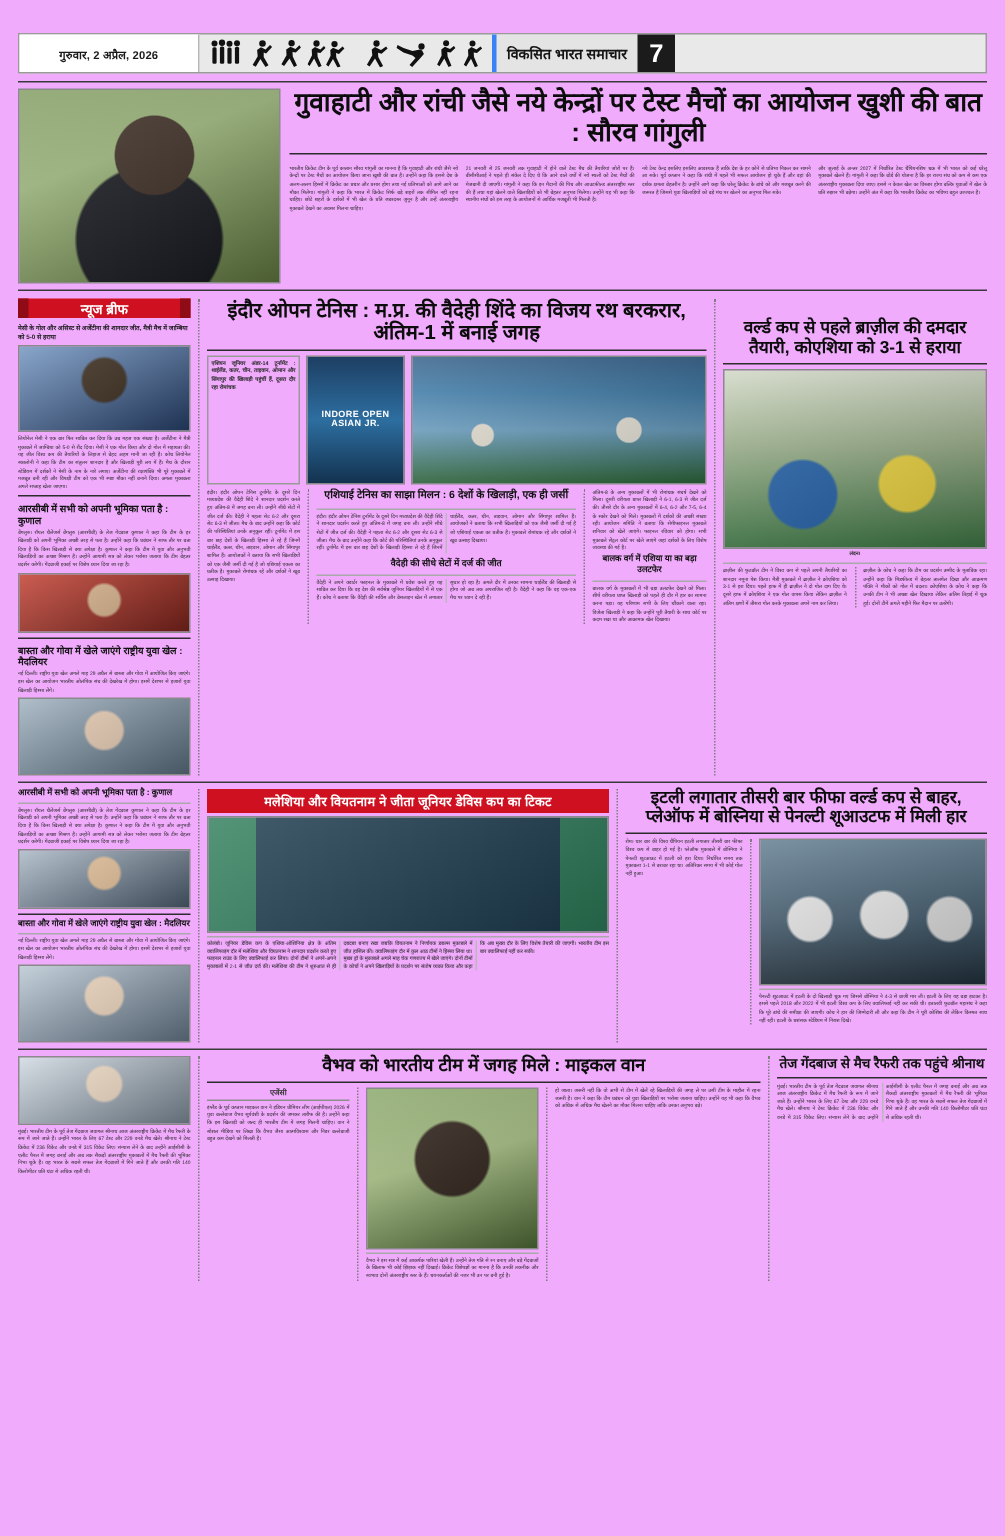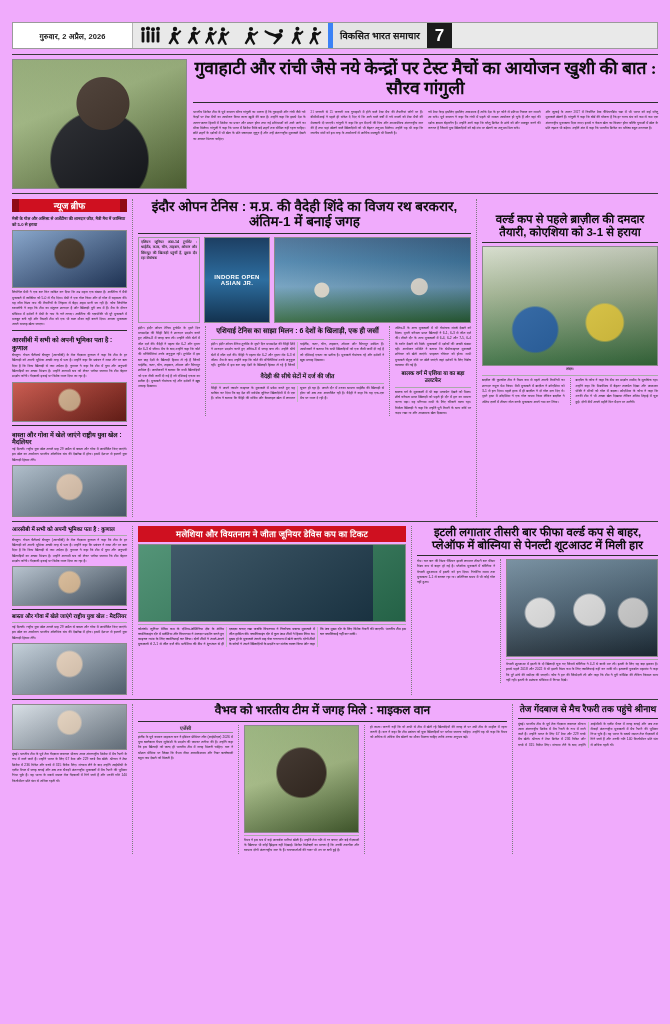--- a/index.html
+++ b/index.html
@@ -35,21 +35,21 @@
   .md-icons { display:flex; align-items:center; gap:4px; padding:0 6px; }
   .md-icons svg { display:block; }
   .md-title {
     background:#fff; border-left:1px solid #b5b5b5; border-right:1px solid #b5b5b5;
     flex: 1 1 auto; display:flex; align-items:center; justify-content:center;
     font-size: 14px; font-weight: 800; color:#111; letter-spacing:.5px;
   }
   .md-brand {
     background:#e4e4e4; display:flex; align-items:center; padding:0 7px;
     font-size: 9.5px; font-weight: 800; color:#141414;
-    border-left:5px solid #3b82f6;
+    border-left:3px solid #3b82f6;
   }
   .md-pageno {
     width: 25px; background:#1b1b1b; color:#fff;
     display:flex; align-items:center; justify-content:center;
     font-size: 17px; font-weight: 800;
   }
 
   
   .rule { height:1px; background:#3a3a3a; }
   .vdots { width:1px; border-left:1px dotted #7d7d7d; }
@@ -69,21 +69,21 @@
               hyphens:auto; word-spacing:.2px; }
   .cap { font-size:3.4px; line-height:1.5; color:#222; text-align:justify; }
 
   .photo { background:#b9c4ae; position:relative; overflow:hidden; }
   .photo::after {
     content:""; position:absolute; inset:0;
     background: linear-gradient(145deg, rgba(255,255,255,.18), rgba(0,0,0,.22));
   }
 
   
-  .lead { display:flex; gap:6px;font-family:Liberation Serif, serif; }
+  .lead { display:flex; gap:6px; }
   .lead-photo { width:175px; height:130px; border:1px solid #8a8a8a;
     background:
       radial-gradient(circle at 52% 34%, #3a2a20 0 26px, rgba(58,42,32,0) 27px),
       radial-gradient(circle at 50% 78%, #14161c 0 48px, rgba(20,22,28,0) 50px),
       linear-gradient(160deg,#7f9a5e 0%, #9db77a 35%, #60773f 100%);
   }
   .lead-right { flex:1; display:flex; flex-direction:column; }
   .lead-hl { font-size: 17.5px; }
   .lead-cols { display:flex; gap:5px; margin-top:4px; flex:1; }
   .lead-cols > div { flex:1; }
@@ -356,21 +356,21 @@
       <div class="greenband photo" style="margin-top:2px;"></div>
       <div class="hr-light"></div>
       <div class="three-col">
         <div class="cap">कोलंबो। जूनियर डेविस कप के एशिया-ओशिनिया क्षेत्र के अंतिम क्वालिफाइंग दौर में मलेशिया और वियतनाम ने शानदार प्रदर्शन करते हुए फाइनल राउंड के लिए क्वालिफाई कर लिया। दोनों टीमों ने अपने-अपने मुकाबलों में 2-1 से जीत दर्ज की। मलेशिया की टीम ने शुरुआत से ही दबदबा बनाए रखा जबकि वियतनाम ने निर्णायक डबल्स मुकाबले में जीत हासिल की। क्वालिफाइंग दौर में कुल आठ टीमों ने हिस्सा लिया था। मुख्य ड्रॉ के मुकाबले अगले माह चेक गणराज्य में खेले जाएंगे। दोनों टीमों के कोचों ने अपने खिलाड़ियों के प्रदर्शन पर संतोष व्यक्त किया और कहा कि अब मुख्य दौर के लिए विशेष तैयारी की जाएगी। भारतीय टीम इस बार क्वालिफाई नहीं कर सकी।</div>
       </div>
     </div>
 
     <div class="vdots"></div>
 
     <div style="flex:1;">
-      <div class="hl" style="font-size:11.5px;">इटली लगातार तीसरी बार फीफा वर्ल्ड कप से बाहर, प्लेऑफ में बोस्निया से पेनल्टी शूटआउट में मिली हार</div>
+      <div class="hl" style="font-size:11.5px;">इटली लगातार तीसरी बार फीफा वर्ल्ड कप से बाहर, प्लेऑफ में बोस्निया से पेनल्टी शूआउटफ में मिली हार</div>
       <div class="hr-dark"></div>
       <div style="display:flex;gap:5px;">
         <div style="width:78px;">
           <div class="bodytext">रोम। चार बार की विश्व चैंपियन इटली लगातार तीसरी बार फीफा विश्व कप से बाहर हो गई है। प्लेऑफ मुकाबले में बोस्निया ने पेनल्टी शूटआउट में इटली को हरा दिया। निर्धारित समय तक मुकाबला 1-1 से बराबर रहा था। अतिरिक्त समय में भी कोई गोल नहीं हुआ।</div>
         </div>
         <div class="vdots"></div>
         <div style="flex:1;">
           <div class="team-photo photo"></div>
           <div class="hr-light"></div>
           <div class="bodytext">पेनल्टी शूटआउट में इटली के दो खिलाड़ी चूक गए जिससे बोस्निया ने 4-3 से बाजी मार ली। इटली के लिए यह बड़ा झटका है। इससे पहले 2018 और 2022 में भी इटली विश्व कप के लिए क्वालिफाई नहीं कर सकी थी। इतालवी फुटबॉल महासंघ ने कहा कि पूरे ढांचे की समीक्षा की जाएगी। कोच ने हार की जिम्मेदारी ली और कहा कि टीम ने पूरी कोशिश की लेकिन किस्मत साथ नहीं रही। इटली के प्रशंसक स्टेडियम में निराश दिखे।</div>

